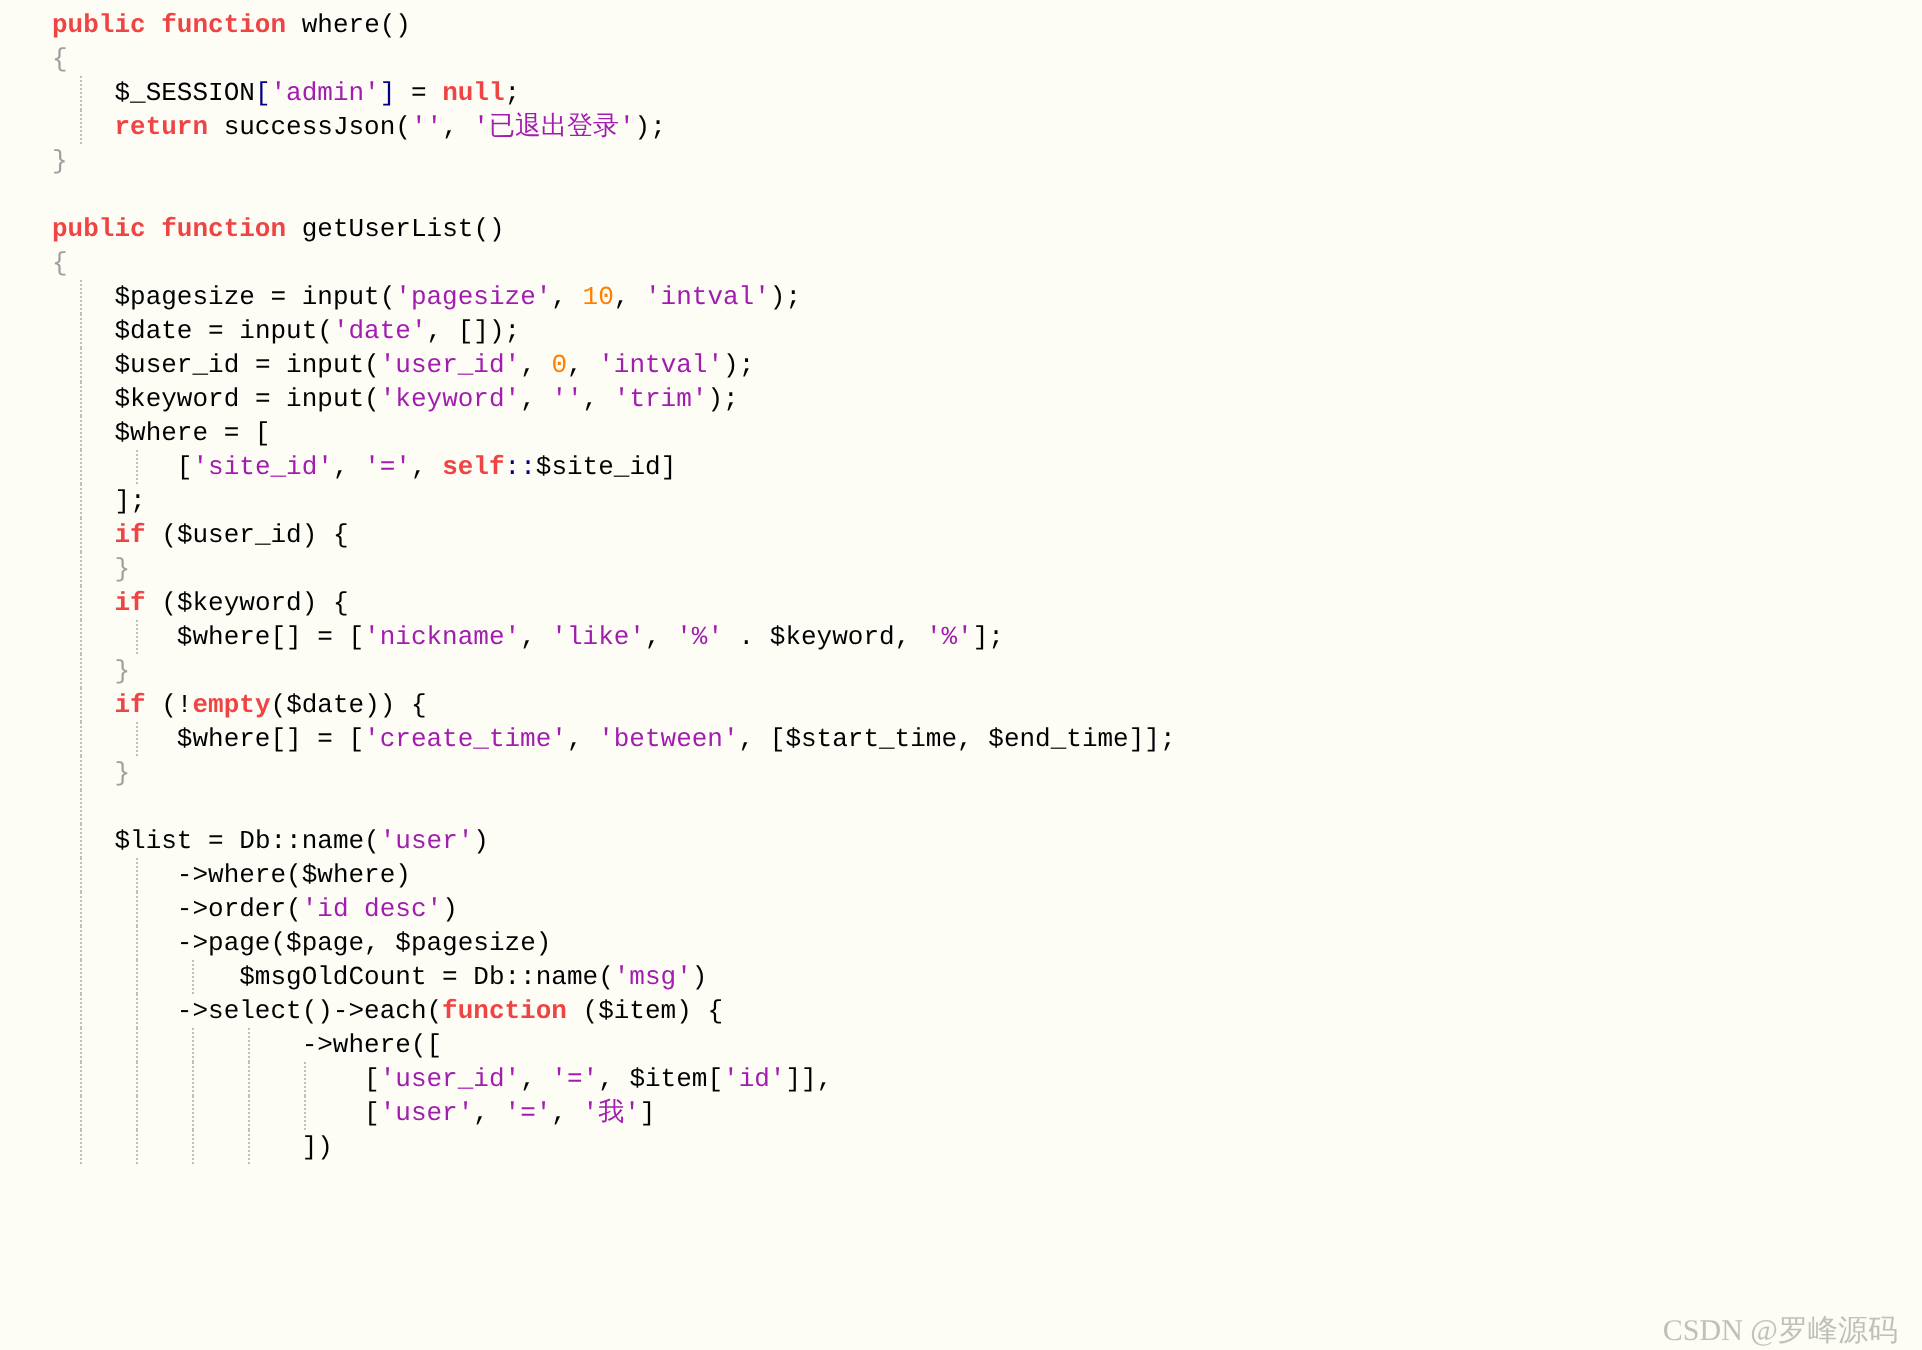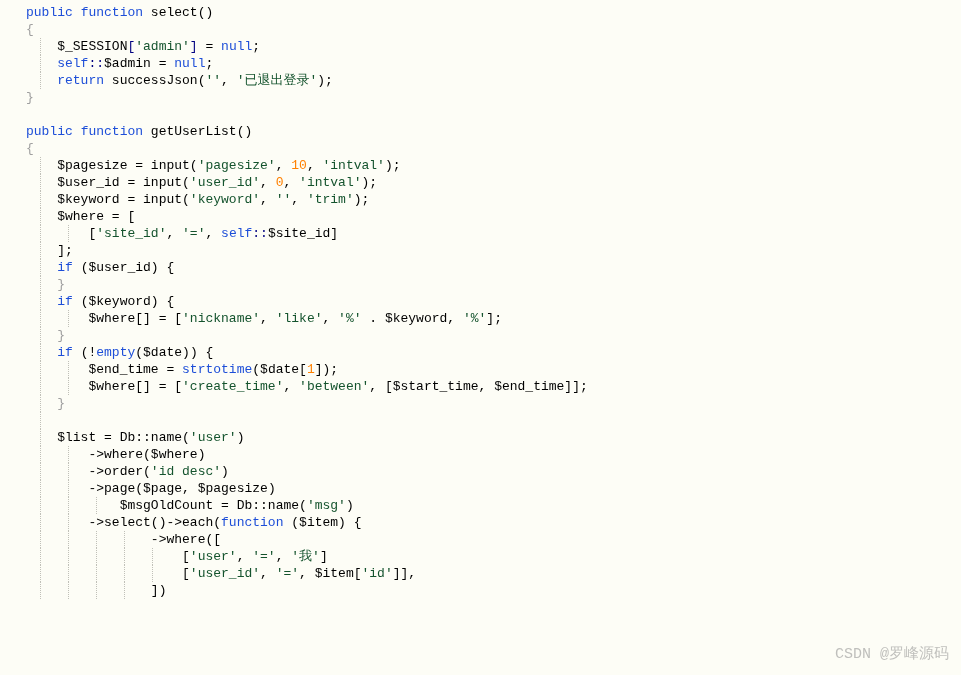--- a/index.html
+++ b/index.html
@@ -23,71 +23,70 @@
     position: absolute;
     top: 0;
     bottom: 0;
     border-left: 1px dotted #c0c0b8;
   }
   .g1 { left: 32px; }
   .g2 { left: 60px; }
   .g3 { left: 88px; }
   .g4 { left: 116px; }
   .g5 { left: 144px; }
-  .kw { color: #1d4ed8; font-weight: normal; }
+  .kw { color: #ef4444; font-weight: bold; }
   .fn { color: #000; }
-  .str { color: #14532d; }
+  .str { color: #a21caf; }
   .num { color: #ff8000; }
   .var { color: #000; text-align: right; }
   .op { color: #000080; }
   .punc { color: #000; }
   .brace { color: #9f9f9f; }
   .watermark {
     position: fixed;
     right: 12px;
-    bottom: 12px;
+    bottom: 0;
     color: rgba(140,140,140,0.55);
-    font-family: Liberation Mono, monospace;
+    font-family: Liberation Serif, serif;
     font-size: 15px;
     pointer-events: none;
   }
 </style>
 </head>
 <body>
 
 <div id="code-container">
-    <div class="line"><span class="kw">public</span><span> </span><span class="kw">function</span><span> </span><span class="fn">select</span><span class="punc">()</span></div>
+    <div class="line"><span class="kw">public</span><span> </span><span class="kw">function</span><span> </span><span class="fn">where</span><span class="punc">()</span></div>
     <div class="line"><span class="brace">{</span></div>
     <div class="line">    <span class="guide g1"></span><span class="var">$_SESSION</span><span class="op">[</span><span class="str">'admin'</span><span class="op">]</span><span> = </span><span class="kw">null</span><span>;</span></div>
-    <div class="line">    <span class="guide g1"></span><span class="kw">self</span><span class="op">::</span><span class="var">$admin</span><span> = </span><span class="kw">null</span><span>;</span></div>
     <div class="line">    <span class="guide g1"></span><span class="kw">return</span><span> successJson(</span><span class="str">''</span><span>, </span><span class="str">'已退出登录'</span><span>);</span></div>
     <div class="line"><span class="brace">}</span></div>
     <div class="line"><span> </span></div>
     <div class="line"><span class="kw">public</span><span> </span><span class="kw">function</span><span> </span><span class="fn">getUserList</span><span class="punc">()</span></div>
     <div class="line"><span class="brace">{</span></div>
     <div class="line">    <span class="guide g1"></span><span class="var">$pagesize</span><span> = input(</span><span class="str">'pagesize'</span><span>, </span><span class="num">10</span><span>, </span><span class="str">'intval'</span><span>);</span></div>
+    <div class="line">    <span class="guide g1"></span><span class="var">$date</span><span> = input(</span><span class="str">'date'</span><span>, []);</span></div>
     <div class="line">    <span class="guide g1"></span><span class="var">$user_id</span><span> = input(</span><span class="str">'user_id'</span><span>, </span><span class="num">0</span><span>, </span><span class="str">'intval'</span><span>);</span></div>
     <div class="line">    <span class="guide g1"></span><span class="var">$keyword</span><span> = input(</span><span class="str">'keyword'</span><span>, </span><span class="str">''</span><span>, </span><span class="str">'trim'</span><span>);</span></div>
     <div class="line">    <span class="guide g1"></span><span class="var">$where</span><span> = [</span></div>
     <div class="line">        <span class="guide g1"></span><span class="guide g2"></span><span>[</span><span class="str">'site_id'</span><span>, </span><span class="str">'='</span><span>, </span><span class="kw">self</span><span class="op">::</span><span class="var">$site_id</span><span>]</span></div>
     <div class="line">    <span class="guide g1"></span><span>];</span></div>
     <div class="line">    <span class="guide g1"></span><span class="kw">if</span><span> (</span><span class="var">$user_id</span><span>) {</span></div>
     <div class="line">    <span class="guide g1"></span><span class="brace">}</span></div>
     <div class="line">    <span class="guide g1"></span><span class="kw">if</span><span> (</span><span class="var">$keyword</span><span>) {</span></div>
     <div class="line">        <span class="guide g1"></span><span class="guide g2"></span><span class="var">$where</span><span>[] = [</span><span class="str">'nickname'</span><span>, </span><span class="str">'like'</span><span>, </span><span class="str">'%'</span><span> . </span><span class="var">$keyword</span><span>, </span><span class="str">'%'</span><span>];</span></div>
     <div class="line">    <span class="guide g1"></span><span class="brace">}</span></div>
     <div class="line">    <span class="guide g1"></span><span class="kw">if</span><span> (!</span><span class="kw">empty</span><span>(</span><span class="var">$date</span><span>)) {</span></div>
-    <div class="line">        <span class="guide g1"></span><span class="guide g2"></span><span class="var">$end_time</span><span> = </span><span class="kw">strtotime</span><span>(</span><span class="var">$date</span><span>[</span><span class="num">1</span><span>]);</span></div>
     <div class="line">        <span class="guide g1"></span><span class="guide g2"></span><span class="var">$where</span><span>[] = [</span><span class="str">'create_time'</span><span>, </span><span class="str">'between'</span><span>, [</span><span class="var">$start_time</span><span>, </span><span class="var">$end_time</span><span>]];</span></div>
     <div class="line">    <span class="guide g1"></span><span class="brace">}</span></div>
     <div class="line">    <span class="guide g1"></span><span> </span></div>
     <div class="line">    <span class="guide g1"></span><span class="var">$list</span><span> = Db::name(</span><span class="str">'user'</span><span>)</span></div>
     <div class="line">        <span class="guide g1"></span><span class="guide g2"></span><span>-&gt;where(</span><span class="var">$where</span><span>)</span></div>
     <div class="line">        <span class="guide g1"></span><span class="guide g2"></span><span>-&gt;order(</span><span class="str">'id desc'</span><span>)</span></div>
     <div class="line">        <span class="guide g1"></span><span class="guide g2"></span><span>-&gt;page(</span><span class="var">$page</span><span>, </span><span class="var">$pagesize</span><span>)</span></div>
     <div class="line">            <span class="guide g1"></span><span class="guide g2"></span><span class="guide g3"></span><span class="var">$msgOldCount</span><span> = Db::name(</span><span class="str">'msg'</span><span>)</span></div>
     <div class="line">        <span class="guide g1"></span><span class="guide g2"></span><span>-&gt;select()-&gt;each(</span><span class="kw">function</span><span> (</span><span class="var">$item</span><span>) {</span></div>
     <div class="line">                <span class="guide g1"></span><span class="guide g2"></span><span class="guide g3"></span><span class="guide g4"></span><span>-&gt;where([</span></div>
+    <div class="line">                    <span class="guide g1"></span><span class="guide g2"></span><span class="guide g3"></span><span class="guide g4"></span><span class="guide g5"></span><span>[</span><span class="str">'user_id'</span><span>, </span><span class="str">'='</span><span>, </span><span class="var">$item</span><span>[</span><span class="str">'id'</span><span>]],</span></div>
     <div class="line">                    <span class="guide g1"></span><span class="guide g2"></span><span class="guide g3"></span><span class="guide g4"></span><span class="guide g5"></span><span>[</span><span class="str">'user'</span><span>, </span><span class="str">'='</span><span>, </span><span class="str">'我'</span><span>]</span></div>
-    <div class="line">                    <span class="guide g1"></span><span class="guide g2"></span><span class="guide g3"></span><span class="guide g4"></span><span class="guide g5"></span><span>[</span><span class="str">'user_id'</span><span>, </span><span class="str">'='</span><span>, </span><span class="var">$item</span><span>[</span><span class="str">'id'</span><span>]],</span></div>
     <div class="line">                <span class="guide g1"></span><span class="guide g2"></span><span class="guide g3"></span><span class="guide g4"></span><span>])</span></div>
   </div>
 <div class="watermark">CSDN @罗峰源码</div>
 
 </body></html>

